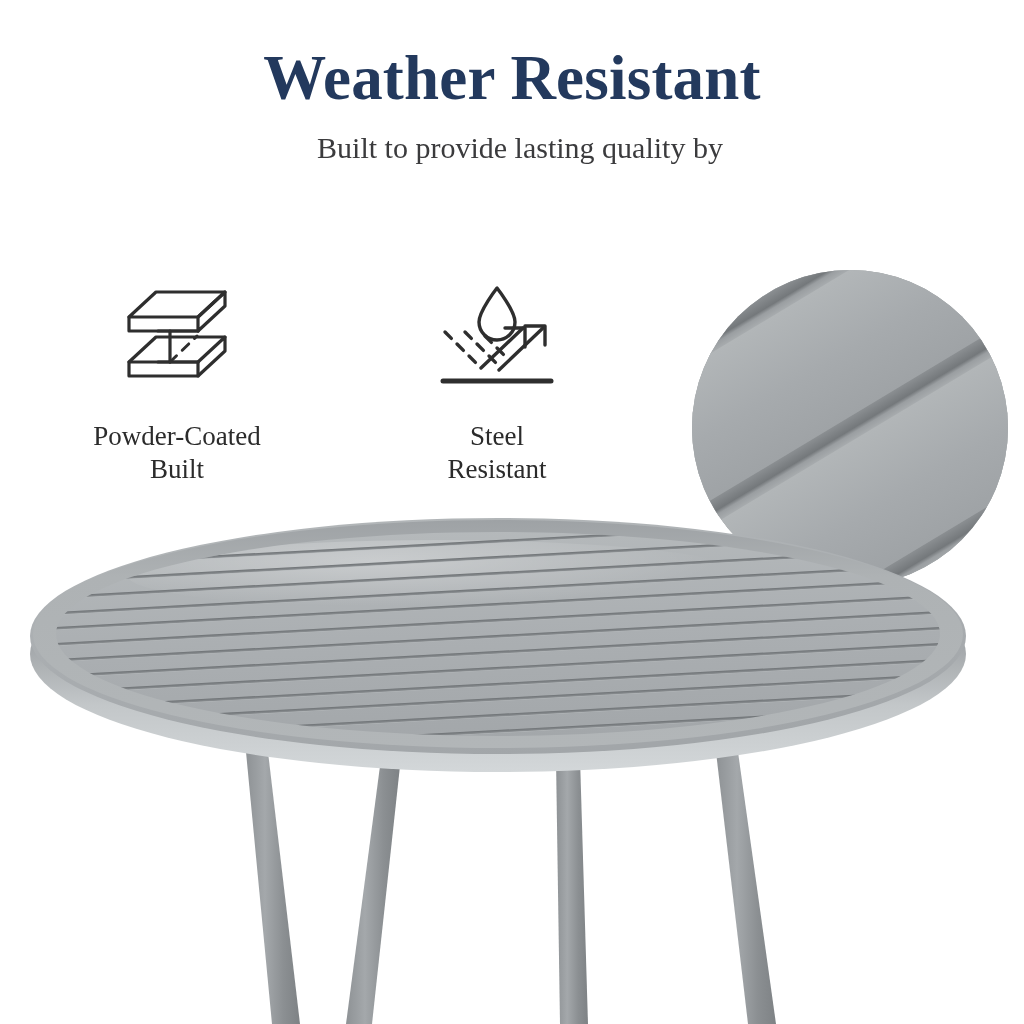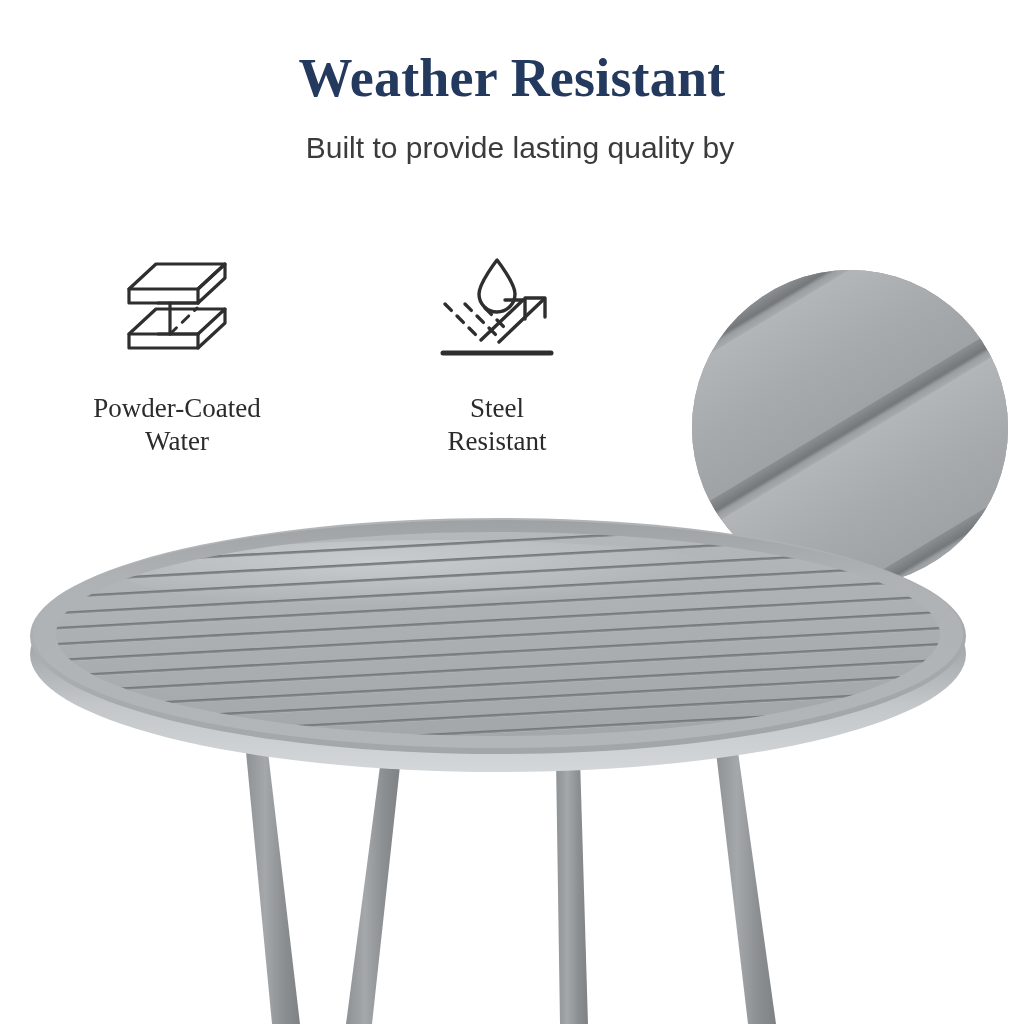--- a/index.html
+++ b/index.html
@@ -10,31 +10,31 @@
     overflow:hidden;
   }
   .stage{position:relative;width:1024px;height:1024px;background:#fff;overflow:hidden;}
 
   
   .headline{
     position:absolute;left:0;top:44px;width:1024px;text-align:center;
   }
   .title{
     font-family:"Liberation Serif",serif;
-    font-size:54px;line-height:68px;font-weight:700;
+    font-size:63px;line-height:68px;font-weight:700;
     color:#23395d;letter-spacing:.2px;margin:0;
   }
   .subtitle{
-    font-family:Liberation Sans, sans-serif;
+    font-family:Liberation Serif, serif;
     font-size:30px;line-height:39px;font-weight:300;
     color:#3b3b3d;margin:16px 0 0 16px;
   }
 
   
-  .features{position:absolute;left:0;top:240px;width:672px;height:230px;}
+  .features{position:absolute;left:0;top:268px;width:672px;height:230px;}
   .feature{position:absolute;top:0;width:290px;text-align:center;}
   .feature.f1{left:32px;}
   .feature.f2{left:352px;}
   .feature .icon-wrap{height:135px;display:flex;align-items:center;justify-content:center;}
   .feature .flabel{
     font-family:"Liberation Serif",serif;
     font-size:27px;line-height:33px;color:#2b2b2b;margin-top:17px;
   }
 
   
@@ -127,21 +127,21 @@
             <path d="M45 47 L73 47"></path>
             <path d="M45 78 L73 78"></path>
           </g>
           <g fill="none" stroke="#2e2e2e" stroke-width="3" stroke-linecap="round" stroke-dasharray="9 8">
             <path d="M45 78 L72 52"></path>
           </g>
         </svg>
       </div>
       <div class="flabel">
         <span>Powder-Coated</span><br>
-        <span>Water</span>
+        <span>Built</span>
       </div>
     </div>
 
     <div class="feature f2">
       <div class="icon-wrap">
         <svg width="116" height="108" viewBox="0 0 116 108" aria-hidden="true">
           <g fill="none" stroke="#2e2e2e" stroke-width="3.4" stroke-linecap="round" stroke-linejoin="round">
 
             <path d="M58 6 C58 6 40 29 40 40 A18 18 0 0 0 76 40 C76 29 58 6 58 6 Z"></path>
 

